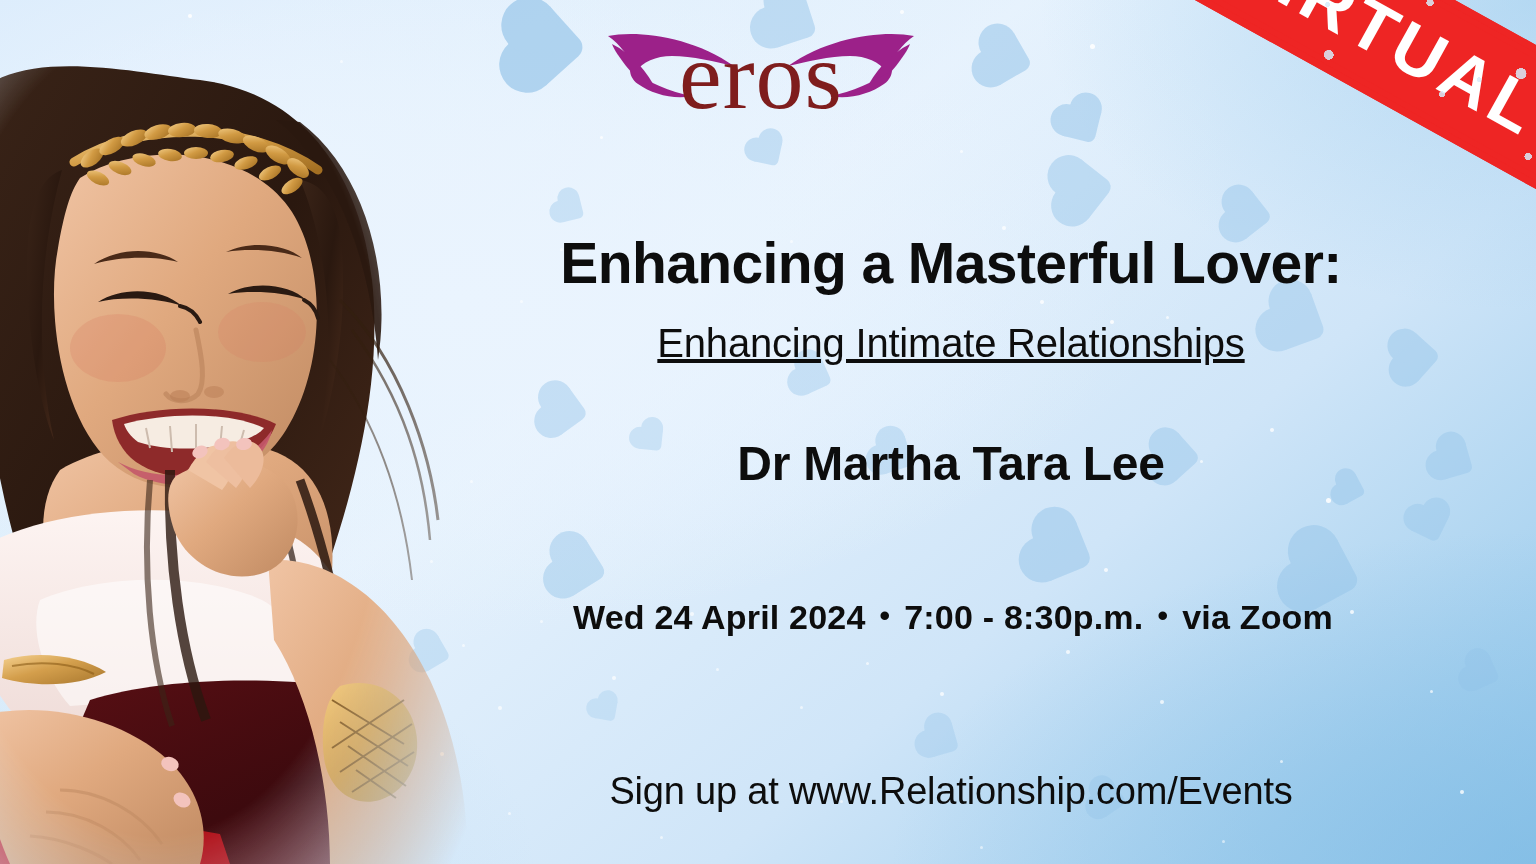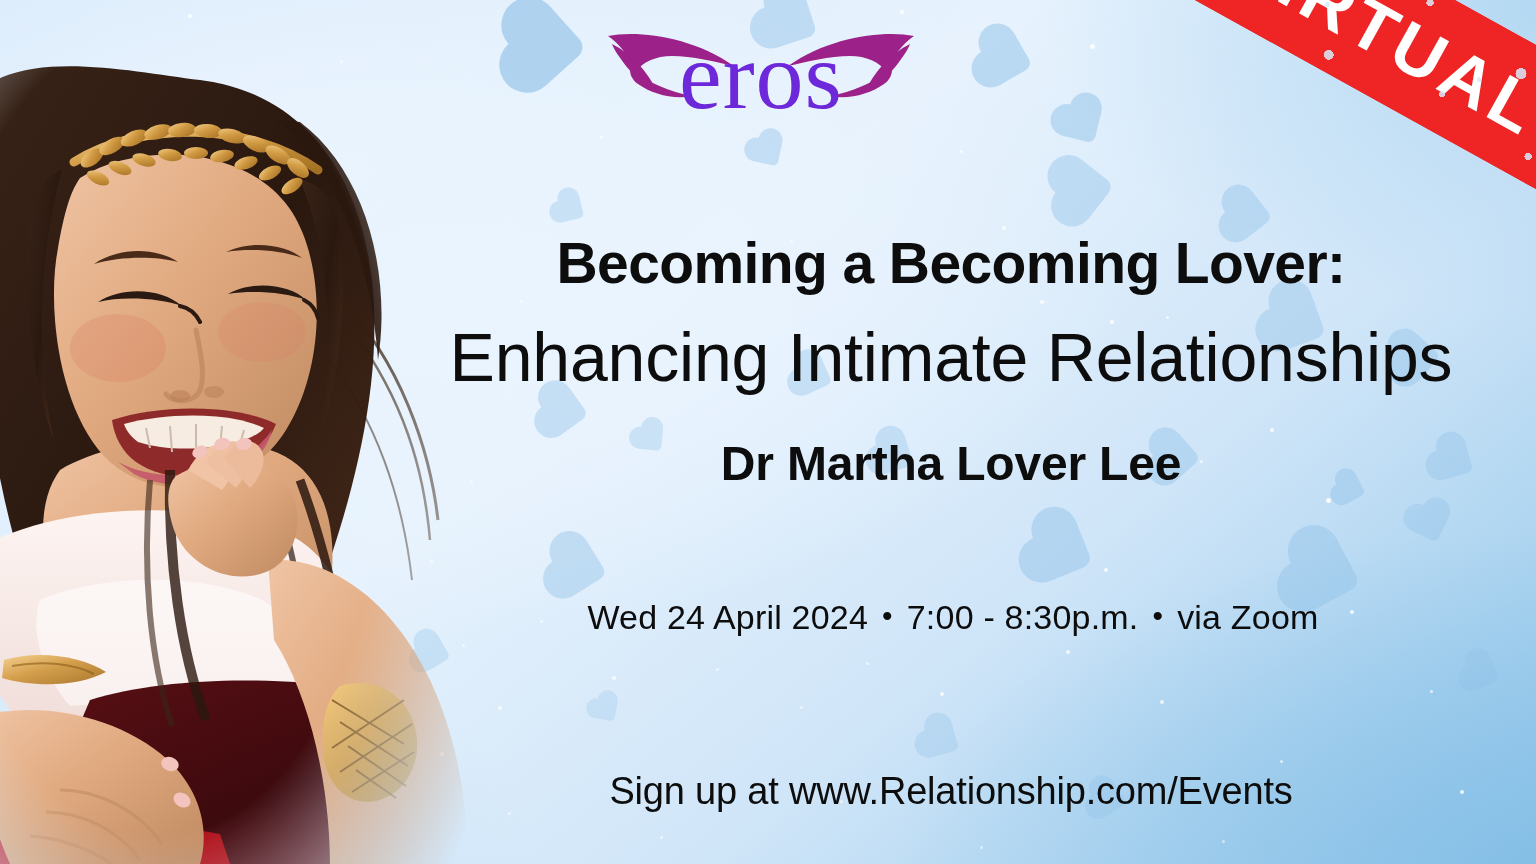--- a/index.html
+++ b/index.html
@@ -70,21 +70,21 @@
   }
   #logo svg { display: block; width: 330px; height: 120px; }
   .logo-word {
     position: absolute;
     left: 0; top: 14px;
     width: 330px;
     text-align: center;
     font-family: "Liberation Serif", serif;
     font-size: 96px;
     font-weight: 400;
-    color: #6d28d9;
+    color: #7f1d1d;
     letter-spacing: 1px;
     line-height: 1;
   }
 
   
   #stamp {
     position: absolute;
     left: 1178px;
     top: -28px;
     width: 420px;
@@ -162,24 +162,25 @@
     position: absolute;
     left: 0; right: 0; top: 234px;
     font-size: 57px;
     font-weight: 700;
     letter-spacing: -0.6px;
     line-height: 1.05;
   }
   .t-title2 {
     position: absolute;
     left: 0; right: 0; top: 322px;
-    font-size: 68px;
+    font-size: 40px;
     font-weight: 400;
     letter-spacing: -0.2px;
     line-height: 1.05;
+    text-decoration: underline;
   }
   .t-with {
     position: absolute;
     left: 0; right: 0; top: 398px;
     font-size: 24px;
     font-weight: 400;
   }
   .t-name {
     position: absolute;
     left: 0; right: 0; top: 436px;
@@ -191,21 +192,21 @@
     position: absolute;
     left: 0; right: 0; top: 503px;
     font-size: 33px;
     font-weight: 400;
     letter-spacing: -0.2px;
   }
   .t-details {
     position: absolute;
     left: 4px; right: 0; top: 598px;
     font-size: 34px;
-    font-weight: 400;
+    font-weight: 700;
     letter-spacing: 0.2px;
   }
   .t-details .dot {
     display: inline-block;
     padding: 0 14px;
     font-size: 30px;
     vertical-align: 3px;
   }
   .t-signup {
     position: absolute;
@@ -450,22 +451,22 @@
         <ellipse cx="170" cy="764" rx="9" ry="7" fill="#f3c3bd" transform="rotate(20 170 764)"></ellipse>
         <ellipse cx="182" cy="800" rx="9" ry="7" fill="#f3c3bd" transform="rotate(30 182 800)"></ellipse>
 
         <path d="M4 660 C 40 650, 80 656, 106 672 C 80 686, 36 688, 2 678 Z" fill="url(#goldG)" opacity=".95"></path>
         <path d="M12 666 C 44 660, 74 664, 94 674" stroke="#8a5c18" stroke-width="2" fill="none" opacity=".6"></path>
       </g>
     </svg>
   </div>
 
   <div id="textblock">
-    <div class="t-title1">Becoming a Becoming Lover:</div>
+    <div class="t-title1">Enhancing a Masterful Lover:</div>
     <div class="t-title2">Enhancing Intimate Relationships</div>
-    <div class="t-name">Dr Martha Lover Lee</div>
+    <div class="t-name">Dr Martha Tara Lee</div>
     <div class="t-details">
       <span>Wed 24 April 2024</span><span class="dot">•</span><span>7:00 - 8:30p.m.</span><span class="dot">•</span><span>via Zoom</span>
     </div>
     <div class="t-signup">Sign up at www.Relationship.com/Events</div>
   </div>
 
 </div>
 
 </body></html>

